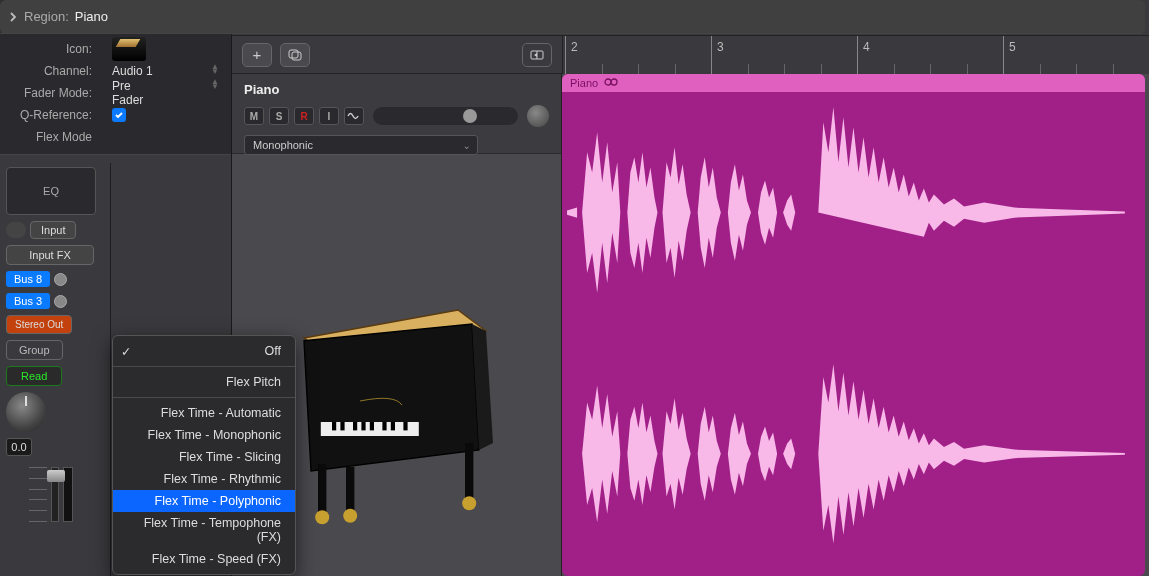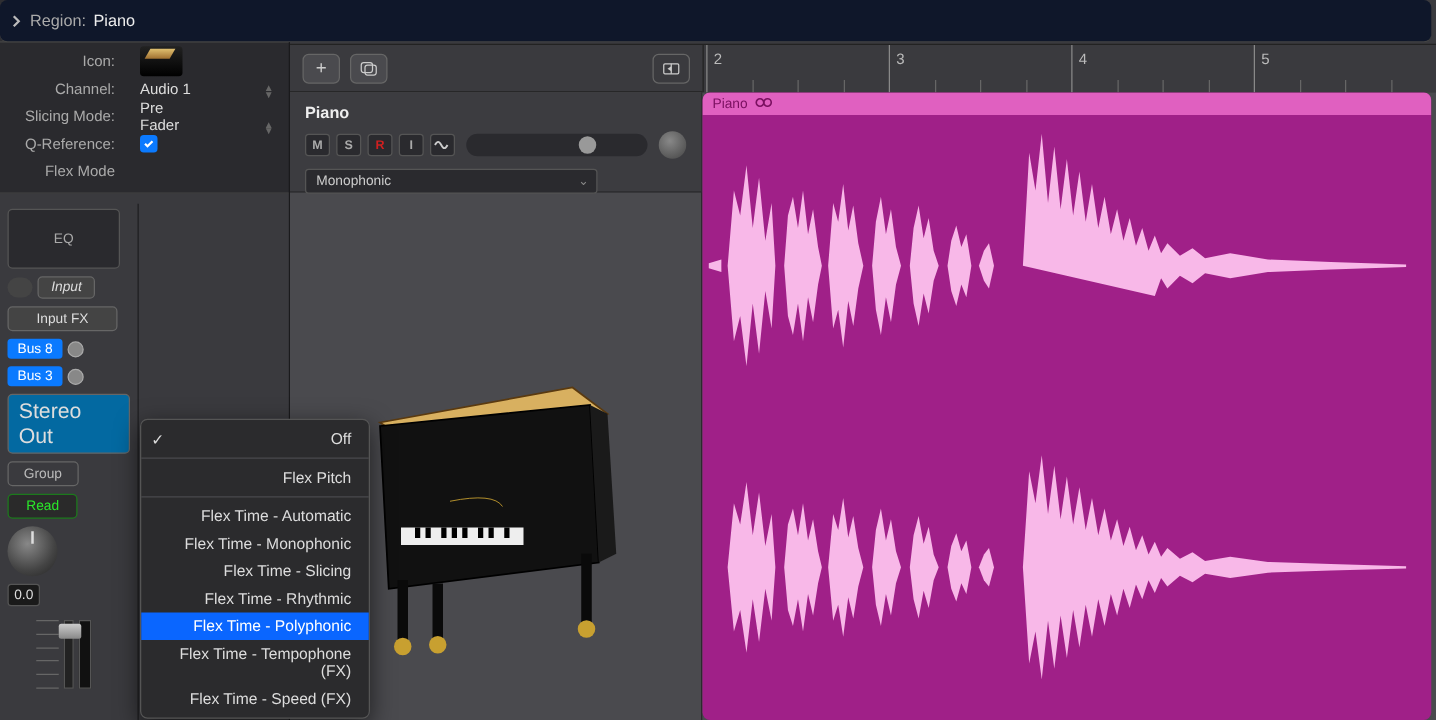--- a/index.html
+++ b/index.html
@@ -2,49 +2,49 @@
 <html><head>
   <meta charset="utf-8">
   <style>
     * { margin: 0; padding: 0; box-sizing: border-box; font-family: -apple-system, "Helvetica Neue", Arial, sans-serif; }
     body { background: #3a3a3e; color: #ccc; font-size: 12px; overflow: hidden; }
     .app { display:flex; height:576px; width:1149px; }
 
     
     .inspector { width:232px; background:#2a2a2e; border-right:1px solid #1a1a1c; display:flex; flex-direction:column; }
     .insp-header { display:flex; align-items:center; height:34px; border-bottom:1px solid #444; padding:0 8px; gap:6px; }
-    .insp-header.region { background:#0f172a; }
+    .insp-header.region { background:#404040; }
     .insp-header.track { background:#2e2e32; }
     .chev { width:10px; height:10px; display:inline-block; }
     .chev svg{display:block;}
     .insp-header .hdr-label { color:#aaa; font-size:13px; }
     .insp-header .hdr-value { color:#eee; font-size:13px; font-weight:500; }
 
     .insp-rows { padding:4px 2px 6px 2px; border-bottom:1px solid #444; }
     .insp-row { display:flex; align-items:center; height:22px; padding-right:8px; }
     .insp-row .lbl { width:110px; text-align:right; padding-right:20px; color:#aaa; font-size:12px; }
-    .insp-row .val { flex:1; display:flex; align-items:flex-end; gap:22px; color:#ddd; font-size:12px; }
+    .insp-row .val { flex:1; display:flex; align-items:flex-start; gap:22px; color:#ddd; font-size:12px; }
     .dropdown-arrows { width:12px; display:flex; flex-direction:column; align-items:center; color:#666; line-height:5px; font-size:8px;}
     .checkbox { width:14px; height:14px; background:#0b7aff; border-radius:3px; display:flex; align-items:center; justify-content:center; }
     .checkbox svg{display:block;}
     .piano-thumb { width:34px; height:24px; background:linear-gradient(#222,#000); border-radius:3px; position:relative; }
     .piano-thumb::after{content:"";position:absolute;top:2px;left:6px;width:20px;height:8px;background:linear-gradient(#e0c070,#a07030);transform:skewX(-30deg);}
 
     
     .strips { flex:1; background:#3a3a3e; display:flex; position:relative; padding-top:8px; }
     .strip { width:110px; display:flex; flex-direction:column; align-items:flex-start; gap:6px; padding:4px 6px; }
     .eq-box { width:90px; height:48px; background:#2a2a2e; border:1px solid #555; border-radius:4px; display:flex; align-items:center; justify-content:center; color:#aaa; font-size:11px;}
-    .io-row { display:flex; gap:4px; align-items:center;font-style:italic; }
+    .io-row { display:flex; gap:4px; align-items:center; }
     .link-pill { width:20px; height:16px; background:#444; border-radius:8px; }
     .io-btn { background:#444; border:1px solid #666; border-radius:4px; padding:2px 10px; font-size:11px; color:#ddd;}
     .fx-btn { background:#444; border:1px solid #666; border-radius:4px; padding:3px 10px; font-size:11px; color:#ddd; width:88px; text-align:center;}
     .bus-pill { display:flex; align-items:center; gap:4px; }
     .bus-btn { background:#0a7aff; color:#fff; border-radius:3px; padding:2px 8px; font-size:11px;}
     .pan-dot { width:13px; height:13px; background:#888; border-radius:50%; border:1px solid #aaa;}
-    .out-btn { background:#0369a1; border:1px solid #666; border-radius:4px; padding:3px 8px; font-size:17px; color:#ddd;}
+    .out-btn { background:#c2410c; border:1px solid #666; border-radius:4px; padding:3px 8px; font-size:10px; color:#ddd;}
     .grp-btn { background:#3a3a3e; border:1px solid #666; border-radius:4px; padding:3px 12px; font-size:11px; color:#bbb;}
     .read-btn { background:#2a2a2a; border:1px solid #1c7a1c; border-radius:4px; padding:3px 14px; font-size:11px; color:#2ae82a;}
     .knob { width:40px; height:40px; border-radius:50%; background:radial-gradient(circle at 40% 35%, #888, #444 60%, #222); position:relative; }
     .knob::after{content:"";position:absolute;top:4px;left:50%;width:2px;height:10px;background:#ddd;transform:translateX(-50%);}
     .val-box { width:26px; background:#1a1a1a; border:1px solid #555; border-radius:3px; text-align:center; padding:2px 0; font-size:11px; color:#ddd;}
     .fader-area { width:90px; height:60px; display:flex; justify-content:center; gap:4px; align-items:flex-end; }
     .scale { width:18px; height:55px; display:flex; flex-direction:column; justify-content:space-between;}
     .scale span{height:1px;background:#666;width:100%;}
     .meter { width:10px; height:55px; background:#111; border:1px solid #555; }
     .fader { width:8px; height:55px; background:#222; border:1px solid #555; position:relative;}
@@ -137,21 +137,21 @@
         <div class="val">
             <span>Audio 1</span>
             <span style="flex:1"></span>
             <span class="dropdown-arrows">
               <span>▲</span>
               <span>▼</span>
             </span>
           </div>
       </div>
       <div class="insp-row">
-        <div class="lbl">Slicing Mode:</div>
+        <div class="lbl">Fader Mode:</div>
         <div class="val">
             <span>Pre Fader</span>
             <span style="flex:1"></span>
             <span class="dropdown-arrows">
               <span>▲</span>
               <span>▼</span>
             </span>
           </div>
       </div>
       <div class="insp-row">

